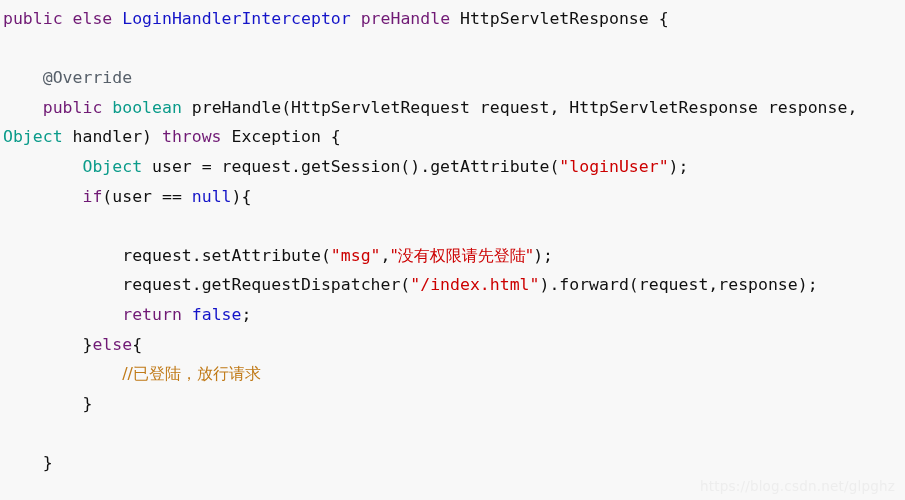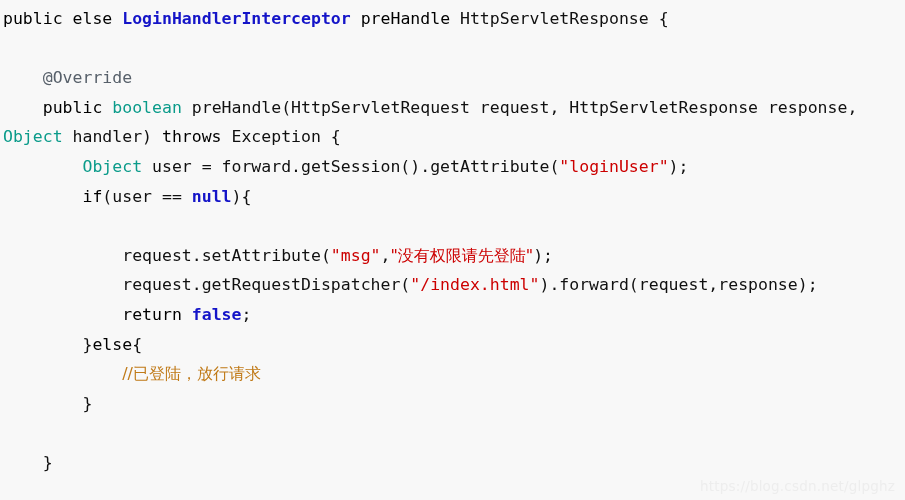--- a/index.html
+++ b/index.html
@@ -26,22 +26,22 @@
   .code-line {
     height: 29.6px;
     line-height: 29.6px;
     font-size: 16.5px;
     white-space: pre;
     padding-left: 3px;
     letter-spacing: 0px;
   }
   .tok { white-space: pre; }
   
-  .t-kw      { color: #000000; }           
-  .t-type    { color: #1414c8; font-weight: bold; }           
+  .t-kw      { color: #701a75; }           
+  .t-type    { color: #1414c8; }           
   .t-prim    { color: #0a9b8a; }           
   .t-plain   { color: #101010; }           
   .t-str     { color: #cc0000; }           
   .t-cmt     { color: #c07a18; }           
   .t-anno    { color: #57606a; }           
   .t-cn      { font-family: "DejaVu Sans", "Liberation Sans", sans-serif; font-size: 16px; }
   #watermark {
     position: absolute;
     right: 10px;
     bottom: 6px;
@@ -54,21 +54,21 @@
 </style>
 </head>
 <body>
 
 <div id="code-block">
     <div class="code-line"><span class="tok t-kw">public</span><span class="tok t-plain"> </span><span class="tok t-kw">else</span><span class="tok t-plain"> </span><span class="tok t-type">LoginHandlerInterceptor</span><span class="tok t-plain"> </span><span class="tok t-kw">preHandle</span><span class="tok t-plain"> HttpServletResponse {</span></div>
     <div class="code-line"><span class="tok t-plain">    </span></div>
     <div class="code-line"><span class="tok t-plain">    </span><span class="tok t-anno">@Override</span></div>
     <div class="code-line"><span class="tok t-plain">    </span><span class="tok t-kw">public</span><span class="tok t-plain"> </span><span class="tok t-prim">boolean</span><span class="tok t-plain"> preHandle(HttpServletRequest request, HttpServletResponse response,</span></div>
     <div class="code-line"><span class="tok t-prim">Object</span><span class="tok t-plain"> handler) </span><span class="tok t-kw">throws</span><span class="tok t-plain"> Exception {</span></div>
-    <div class="code-line"><span class="tok t-plain">        </span><span class="tok t-prim">Object</span><span class="tok t-plain"> user = forward.getSession().getAttribute(</span><span class="tok t-str">"loginUser"</span><span class="tok t-plain">);</span></div>
+    <div class="code-line"><span class="tok t-plain">        </span><span class="tok t-prim">Object</span><span class="tok t-plain"> user = request.getSession().getAttribute(</span><span class="tok t-str">"loginUser"</span><span class="tok t-plain">);</span></div>
     <div class="code-line"><span class="tok t-plain">        </span><span class="tok t-kw">if</span><span class="tok t-plain">(user == </span><span class="tok t-type">null</span><span class="tok t-plain">){</span></div>
     <div class="code-line"><span class="tok t-plain">            </span></div>
     <div class="code-line"><span class="tok t-plain">            </span><span class="tok t-plain">request.setAttribute(</span><span class="tok t-str">"msg"</span><span class="tok t-plain">,</span><span class="tok t-str t-cn">"没有权限请先登陆"</span><span class="tok t-plain">);</span></div>
     <div class="code-line"><span class="tok t-plain">            </span><span class="tok t-plain">request.getRequestDispatcher(</span><span class="tok t-str">"/index.html"</span><span class="tok t-plain">).forward(request,response);</span></div>
     <div class="code-line"><span class="tok t-plain">            </span><span class="tok t-kw">return</span><span class="tok t-plain"> </span><span class="tok t-type">false</span><span class="tok t-plain">;</span></div>
     <div class="code-line"><span class="tok t-plain">        </span><span class="tok t-plain">}</span><span class="tok t-kw">else</span><span class="tok t-plain">{</span></div>
     <div class="code-line"><span class="tok t-plain">            </span><span class="tok t-cmt t-cn">//已登陆，放行请求</span></div>
     <div class="code-line"><span class="tok t-plain">        </span><span class="tok t-plain">}</span></div>
     <div class="code-line">&nbsp;</div>
     <div class="code-line"><span class="tok t-plain">    </span><span class="tok t-plain">}</span></div>

